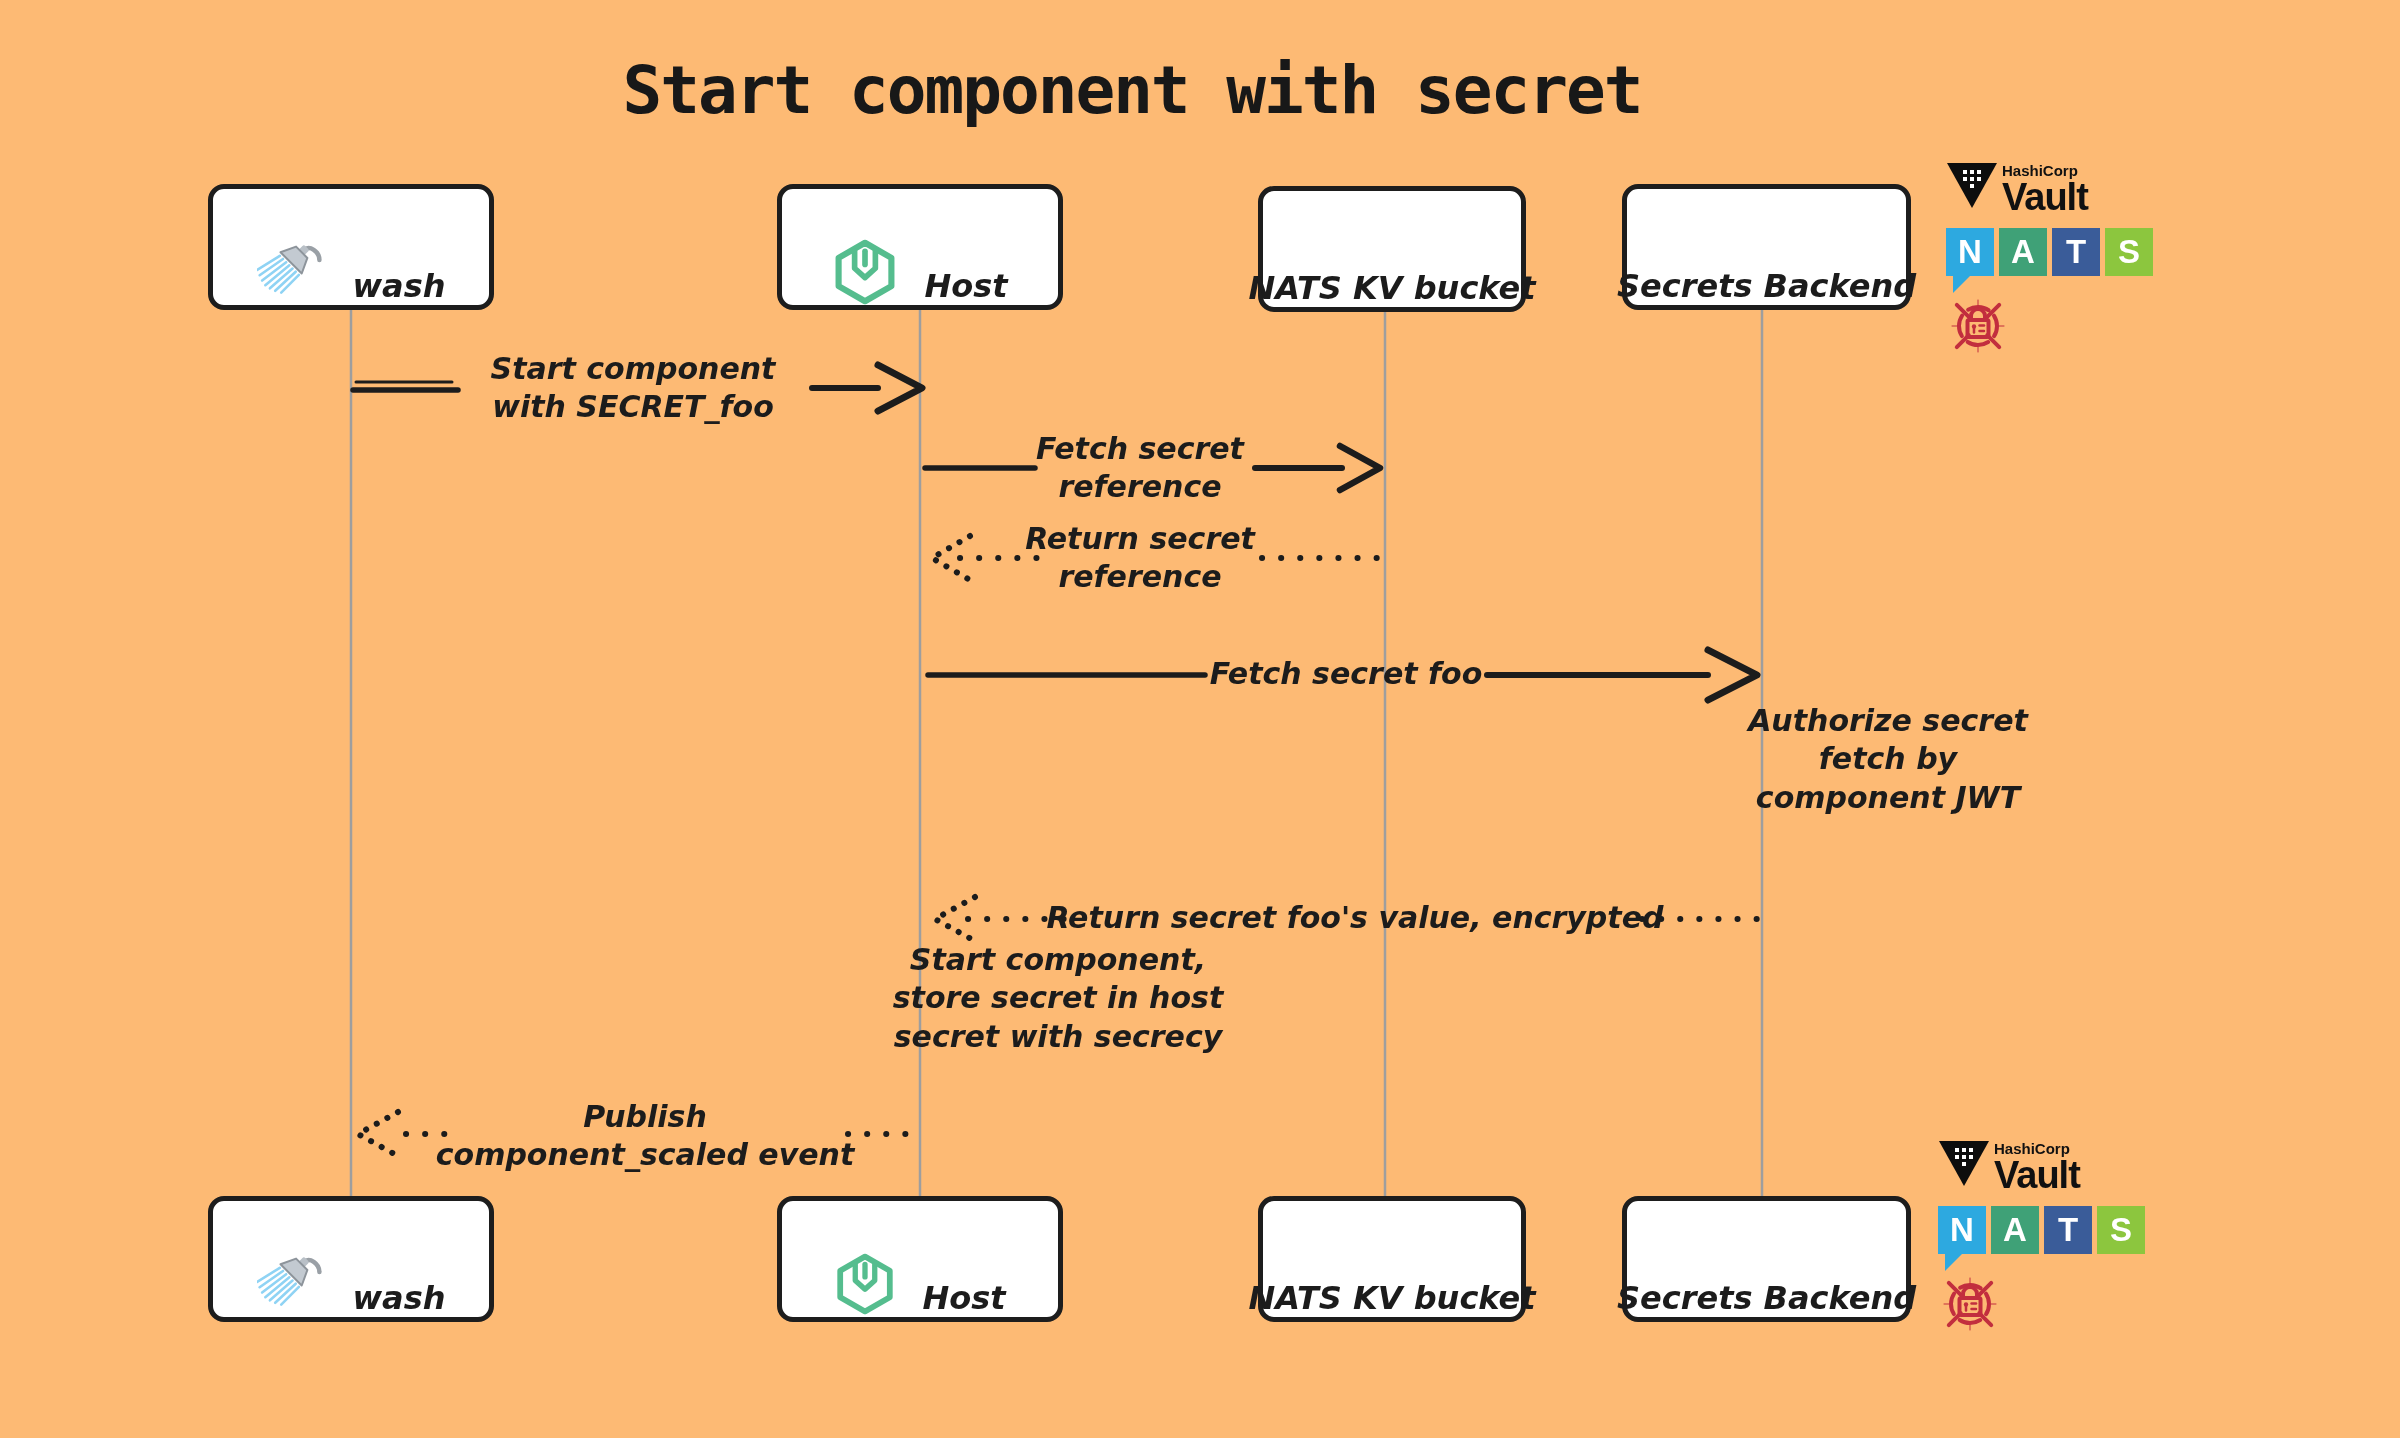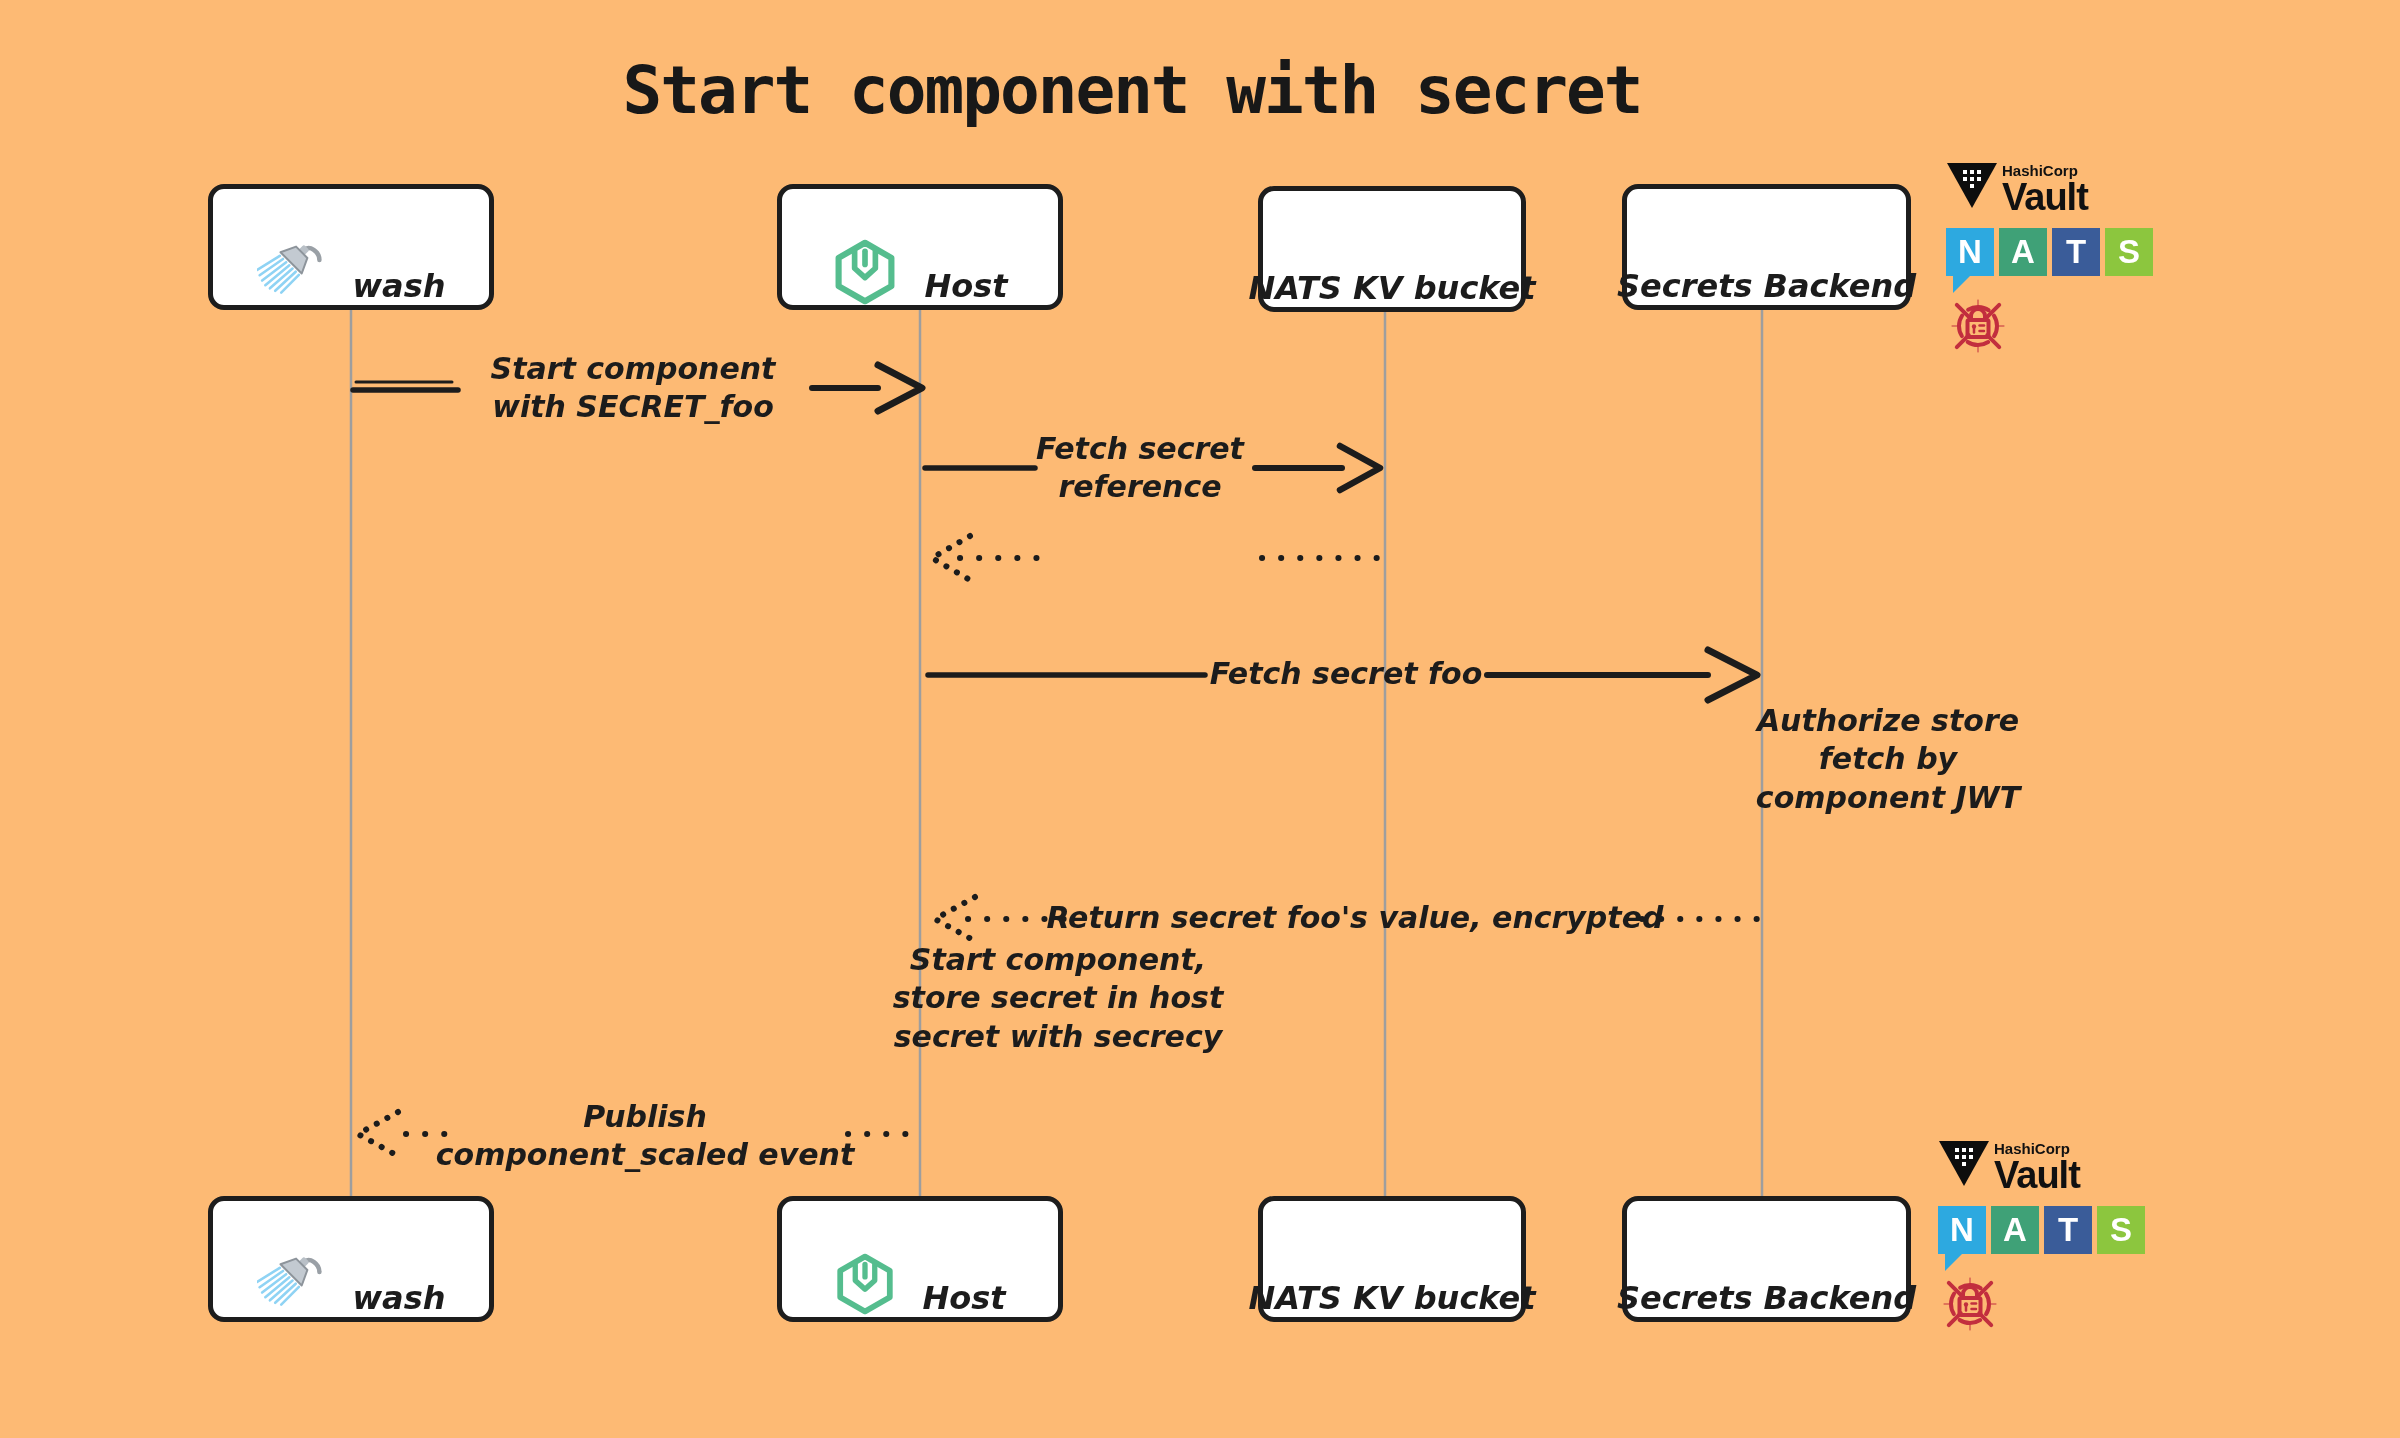--- a/index.html
+++ b/index.html
@@ -177,25 +177,26 @@
   <div class="pbox" style="left:1258px;top:1196px;width:268px">
     <span class="plabel">NATS KV bucket</span>
   </div>
 
   <div class="pbox" style="left:1622px;top:1196px;width:289px">
     <span class="plabel">Secrets Backend</span>
   </div>
 
   <div class="mlabel" style="left:1140px;top:468px;width:230px">Fetch secret reference</div>
   <div class="mlabel" style="left:633px;top:388px;width:360px">Start component with SECRET_foo</div>
+  <div class="mlabel" style="left:1140px;top:558px;width:230px">Return secret reference</div>
   <div class="mlabel nowrap" style="left:1346px;top:674px">Fetch secret foo</div>
   <div class="mlabel nowrap" style="left:1355px;top:918px">Return secret foo's value, encrypted</div>
   <div class="mlabel" style="left:645px;top:1136px;width:430px">Publish component_scaled event</div>
 
-  <div class="note" style="left:1888px;top:760px;width:330px">Authorize store fetch by component JWT</div>
+  <div class="note" style="left:1888px;top:760px;width:330px">Authorize secret fetch by component JWT</div>
   <div class="note" style="left:1058px;top:999px;width:340px">Start component, store secret in host secret with secrecy</div>
 
   <div class="logostack" style="left:1946px;top:162px">
     <div class="vault-row">
       <svg width="52" height="48" viewBox="0 0 52 48">
         <polygon points="1,1 51,1 26,46" fill="#0d0d0d"></polygon>
         <g fill="#ffffff">
           <rect x="17" y="8" width="4" height="4"></rect>
             <rect x="24" y="8" width="4" height="4"></rect>
             <rect x="31" y="8" width="4" height="4"></rect>

